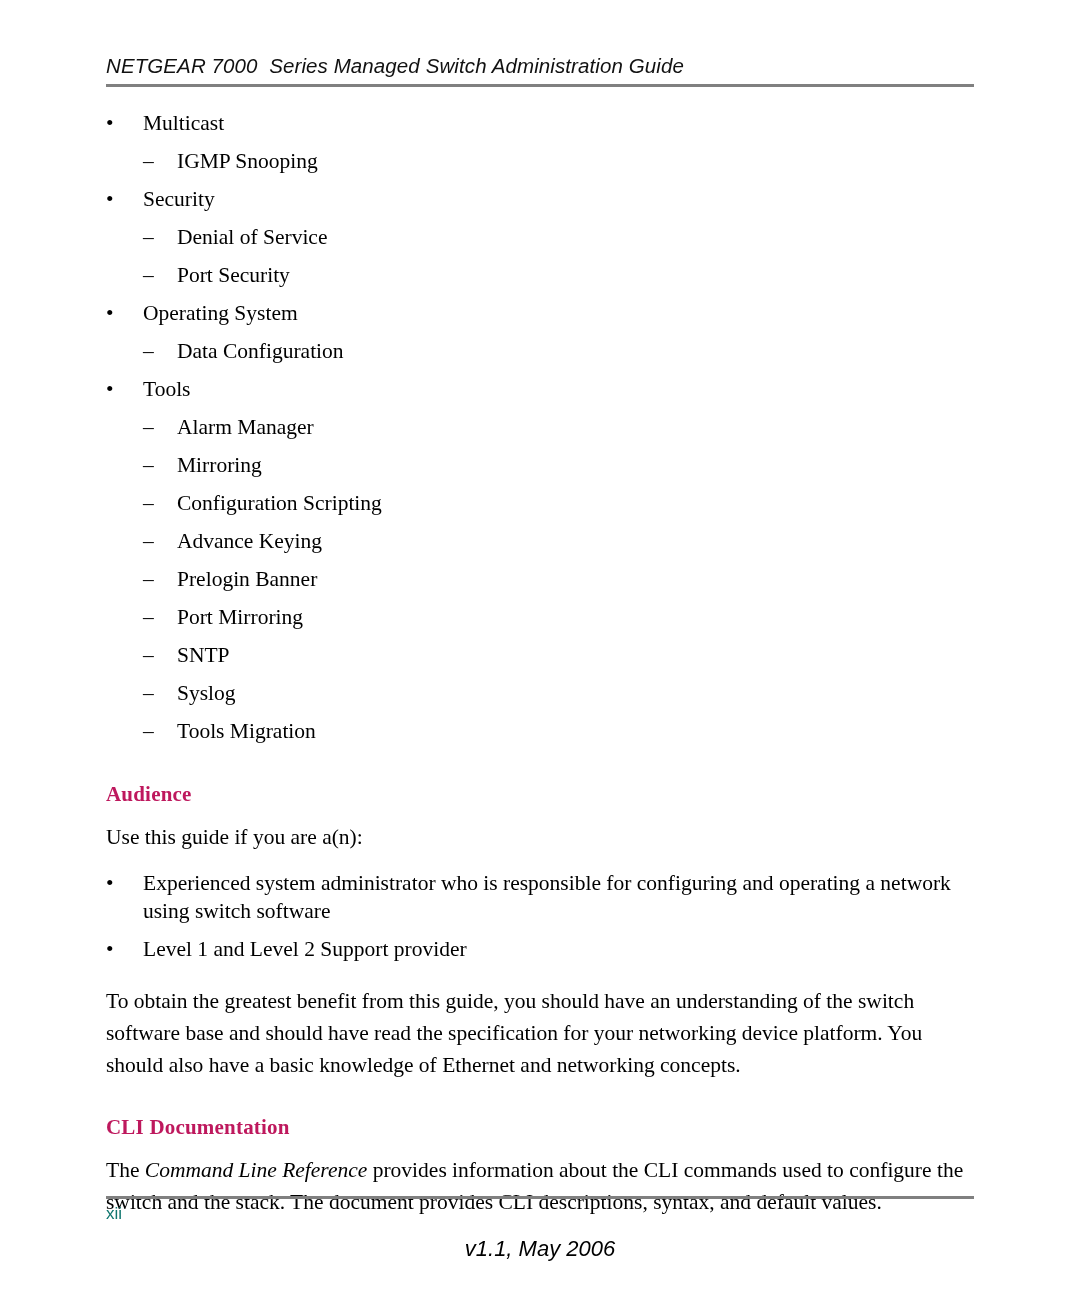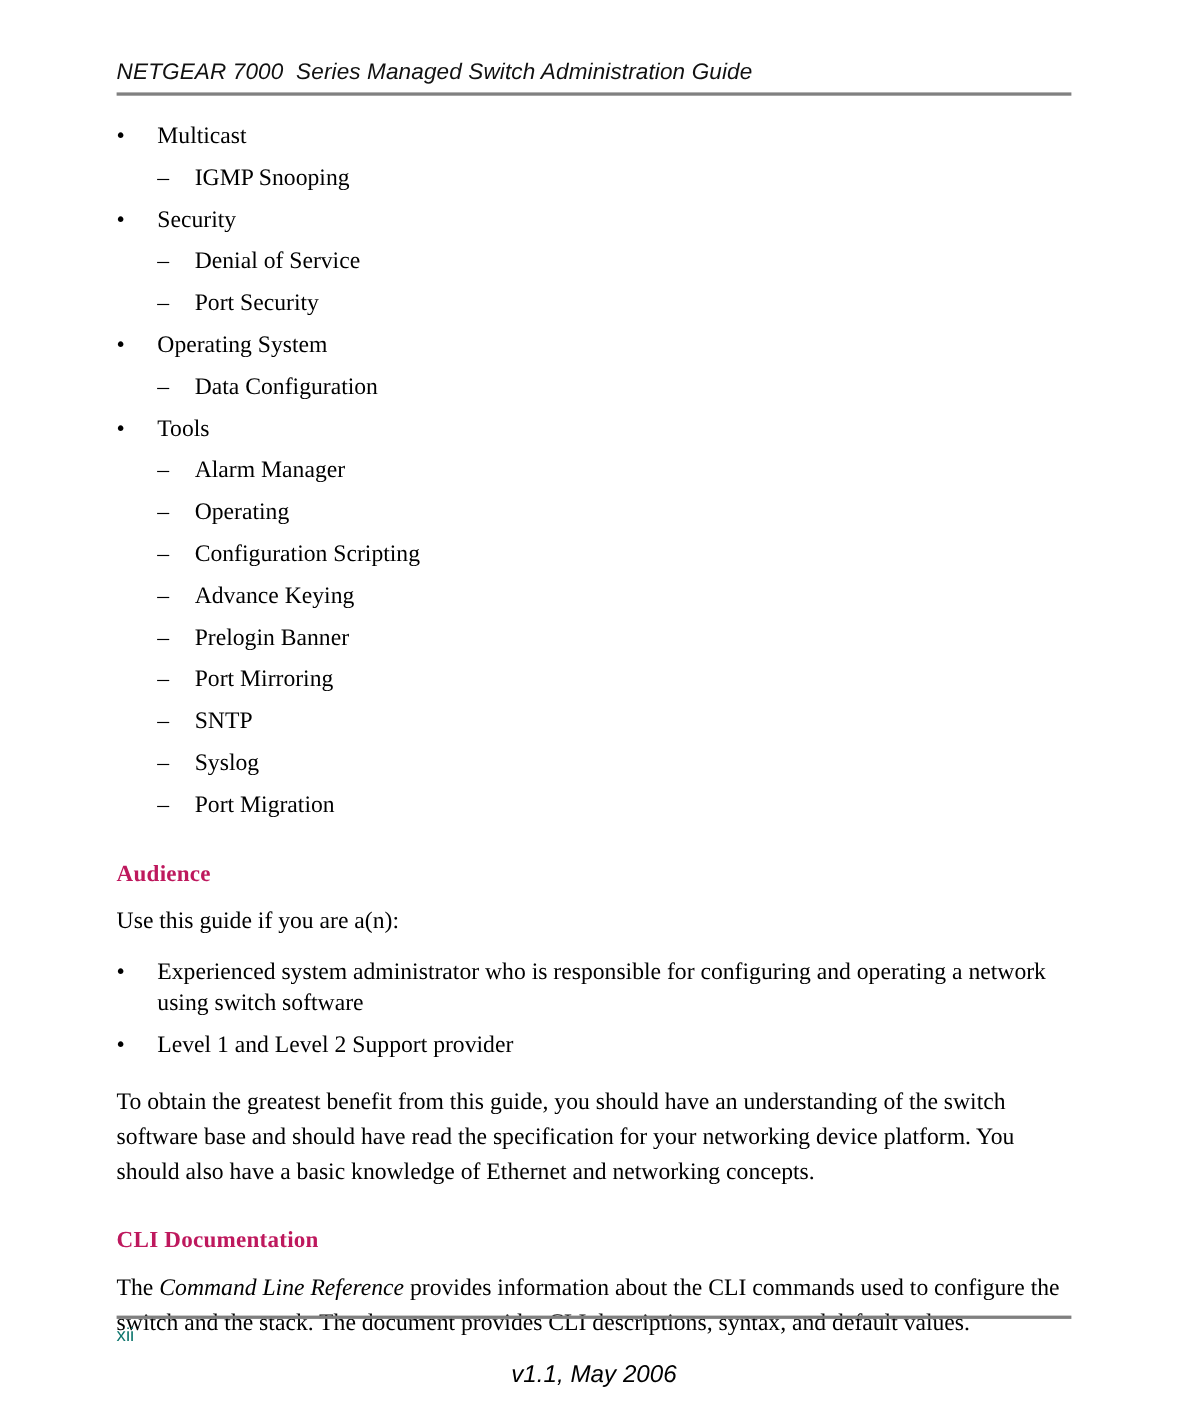--- a/index.html
+++ b/index.html
@@ -227,21 +227,21 @@
         <span class="marker">•</span>
         <span>Tools</span>
       </li>
       <ul class="sub">
         <li class="dash-item">
           <span class="marker">–</span>
           <span>Alarm Manager</span>
         </li>
         <li class="dash-item">
           <span class="marker">–</span>
-          <span>Operating</span>
+          <span>Mirroring</span>
         </li>
         <li class="dash-item">
           <span class="marker">–</span>
           <span>Configuration Scripting</span>
         </li>
         <li class="dash-item">
           <span class="marker">–</span>
           <span>Advance Keying</span>
         </li>
         <li class="dash-item">
@@ -255,21 +255,21 @@
         <li class="dash-item">
           <span class="marker">–</span>
           <span>SNTP</span>
         </li>
         <li class="dash-item">
           <span class="marker">–</span>
           <span>Syslog</span>
         </li>
         <li class="dash-item">
           <span class="marker">–</span>
-          <span>Port Migration</span>
+          <span>Tools Migration</span>
         </li>
       </ul>
     </ul>
 
     <div class="gap-after-list"></div>
 
     <h2 class="section-head">Audience</h2>
 
     <div class="gap-head-para"></div>
 

